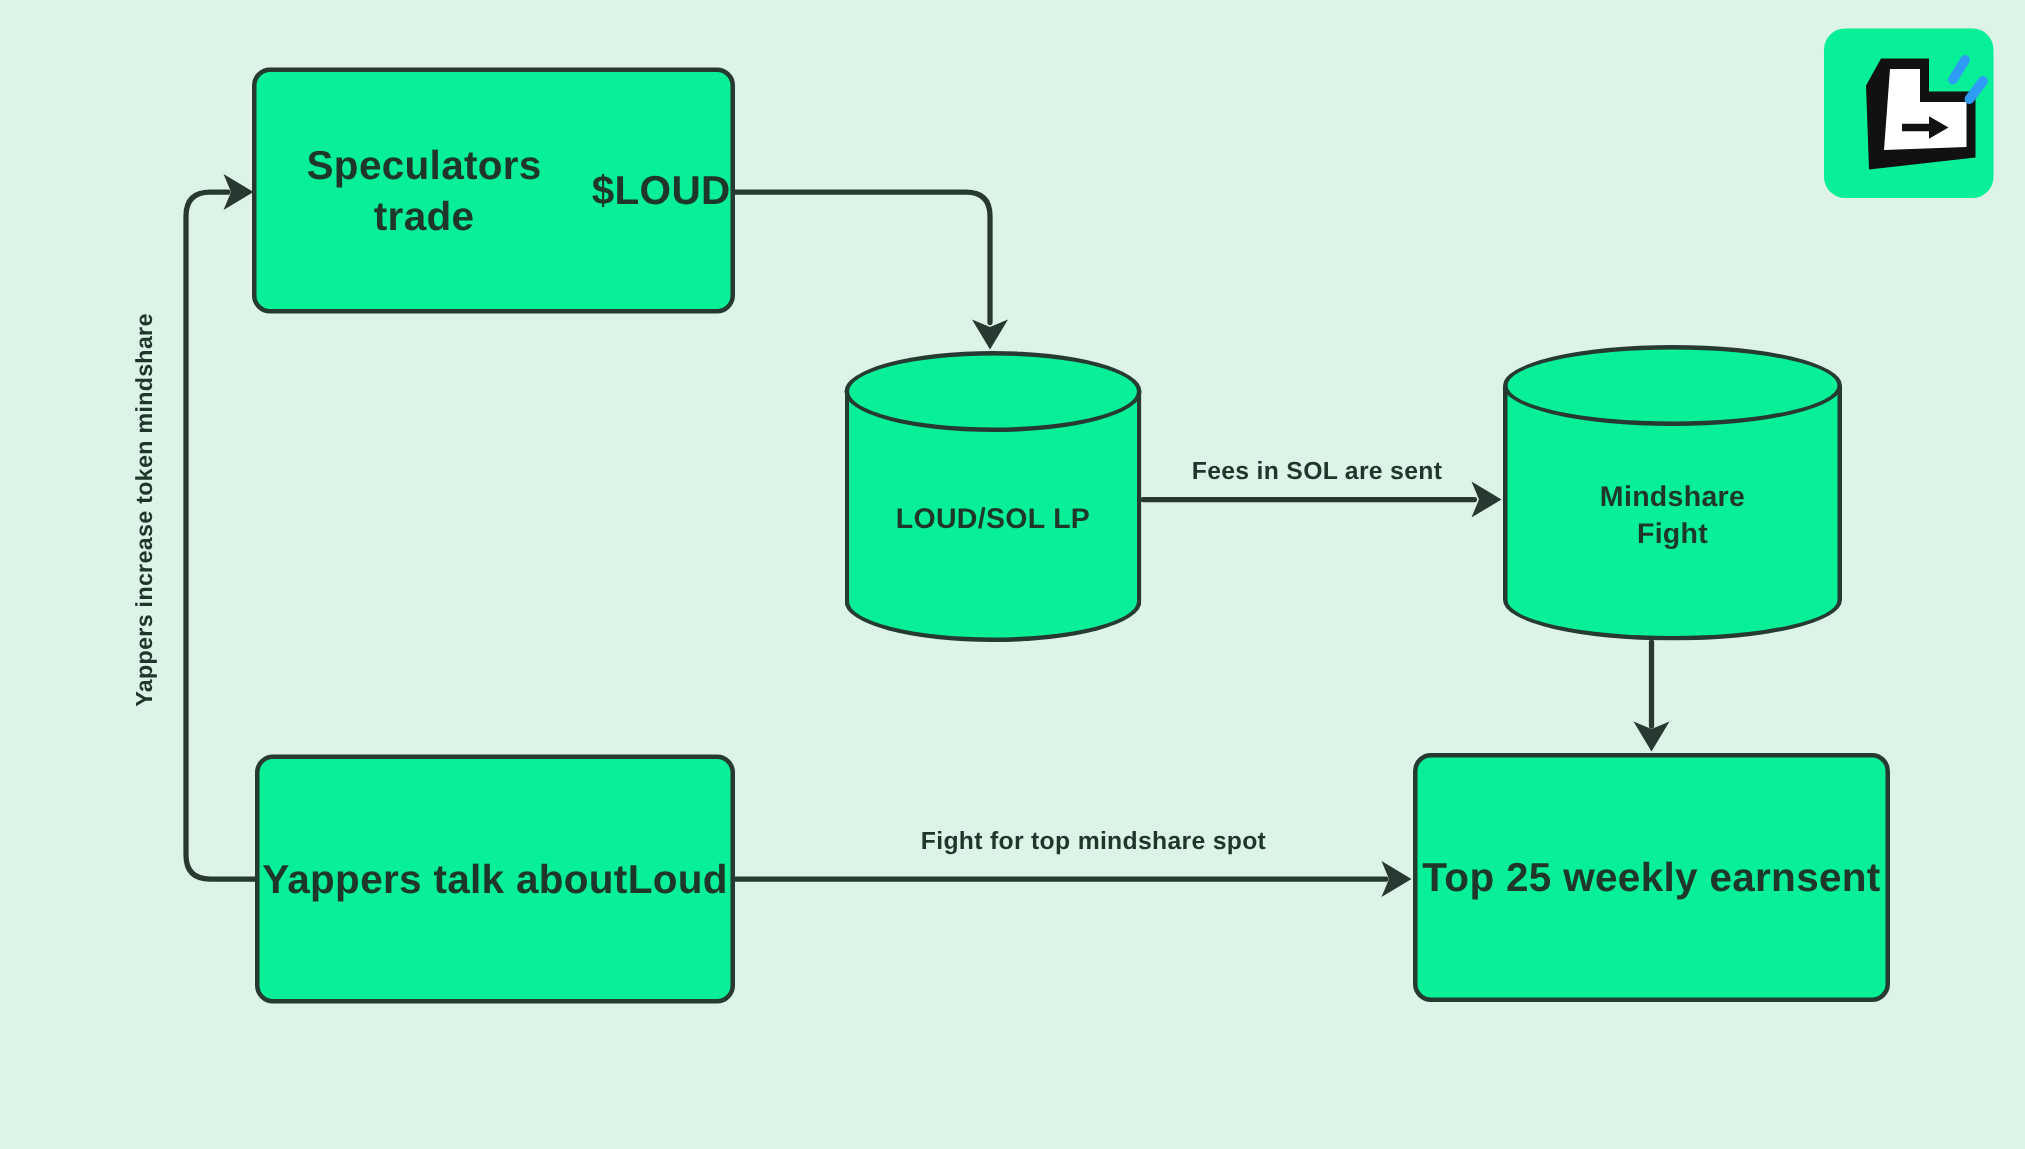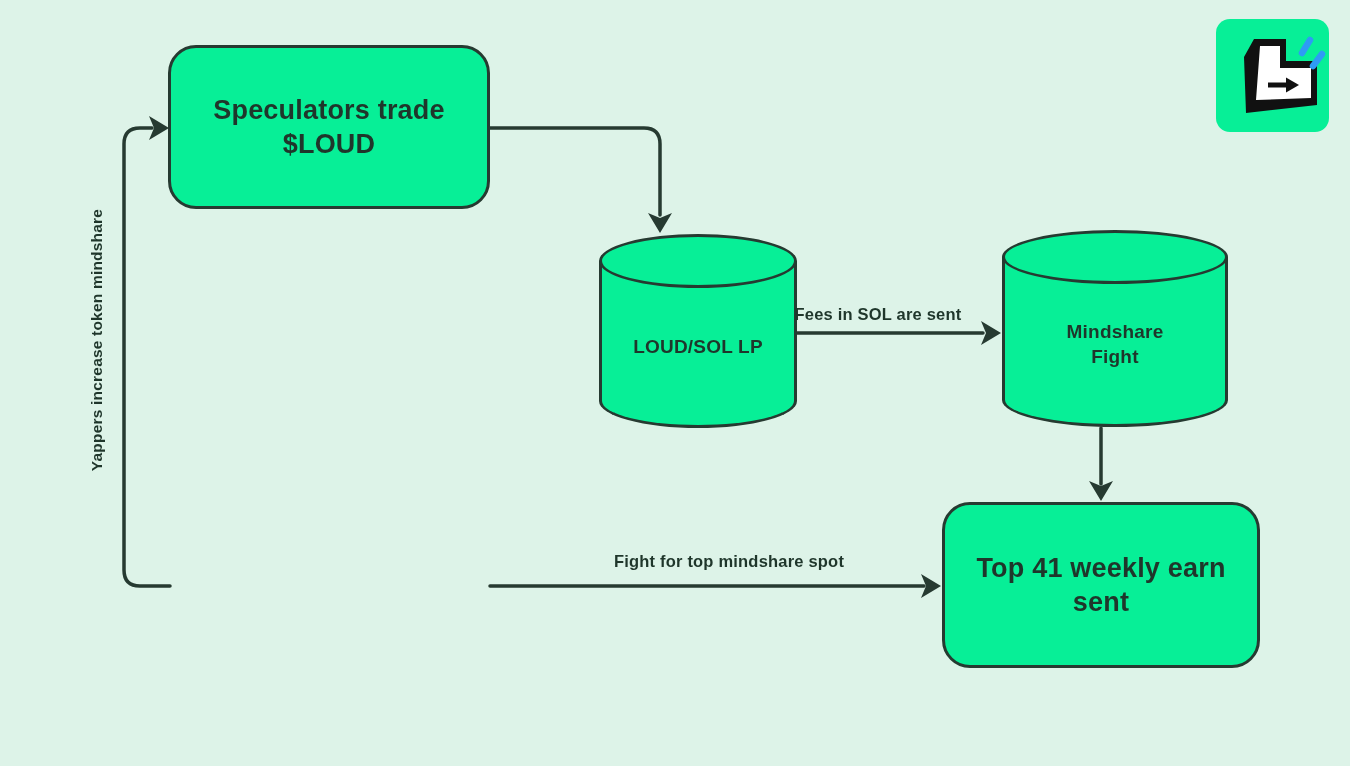--- a/index.html
+++ b/index.html
@@ -13,22 +13,22 @@
   .stage{
     position:relative;width:1350px;height:766px;background:var(--bg);
     overflow:hidden;font-family:"Liberation Sans",sans-serif;
   }
   .connectors{position:absolute;left:0;top:0;z-index:1;}
   .connectors path{fill:none;stroke:var(--ink);stroke-width:3.5;stroke-linecap:round;}
   .connectors polygon{fill:var(--ink);stroke:none;}
 
   .box{
     position:absolute;z-index:2;background:var(--green);
-    border:3.5px solid var(--ink);border-radius:28px;box-sizing:border-box;
-    display:flex;flex-direction:column;align-items:center;justify-content:center;
+    border:3.5px solid var(--ink);border-radius:12px;box-sizing:border-box;
+    display:flex;flex-direction:row;align-items:center;justify-content:center;
   }
   .box .line{
     font-size:27px;font-weight:bold;color:var(--text);
     line-height:1.26;text-align:center;letter-spacing:.2px;
   }
 
   .cyl{position:absolute;z-index:2;}
   .cyl-top{
     position:absolute;left:0;right:0;top:0;height:54px;box-sizing:border-box;
     background:var(--green);border:3.5px solid var(--ink);border-radius:50%;z-index:2;
@@ -90,27 +90,31 @@
       <path d="M 490 586 L 924 586"></path>
       <polygon points="941,586 921,574 926,586 921,598"></polygon>
     </g>
   </svg>
 
   <div class="box" style="left:168px;top:45px;width:322px;height:164px;">
     <div class="line">Speculators trade</div>
     <div class="line">$LOUD</div>
   </div>
 
+  <div class="box" style="left:170px;top:503px;width:320px;height:166px;">
+    <div class="line">Yappers talk about</div>
+    <div class="line">Loud</div>
+  </div>
 
   <div class="box" style="left:942px;top:502px;width:318px;height:166px;">
-    <div class="line">Top 41 weekly earn</div>
+    <div class="line">Top 25 weekly earn</div>
     <div class="line">sent</div>
   </div>
 
-  <div class="cyl" style="left:563px;top:234px;width:198px;height:194px;margin-left:36px;">
+  <div class="cyl" style="left:563px;top:234px;width:198px;height:194px;">
     <div class="cyl-body"></div>
     <div class="cyl-top"></div>
     <div class="cyl-label">
       <div class="line">LOUD/SOL LP</div>
     </div>
   </div>
 
   <div class="cyl" style="left:1002px;top:230px;width:198px;height:197px;padding-left:28px;">
     <div class="cyl-body"></div>
     <div class="cyl-top"></div>

